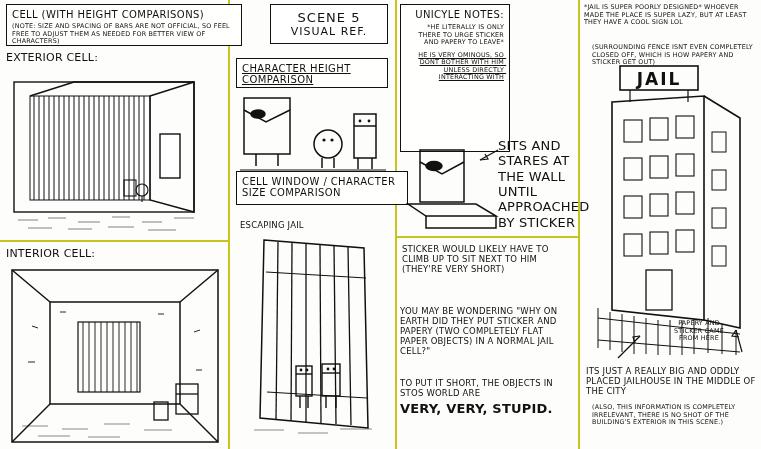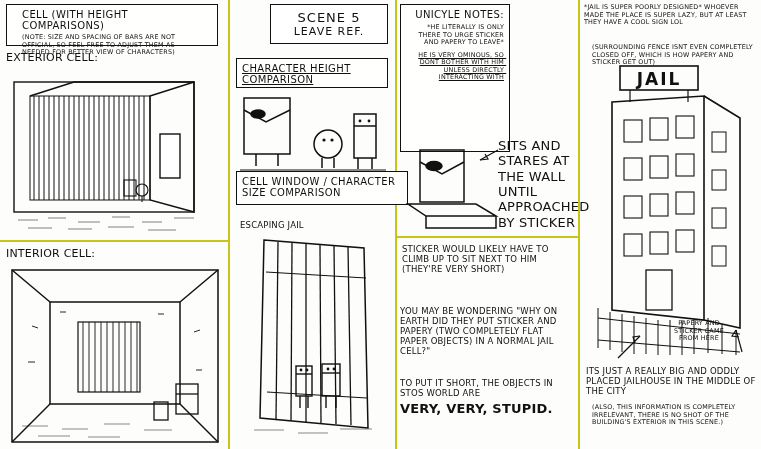--- a/index.html
+++ b/index.html
@@ -51,21 +51,21 @@
 <body>
 
 <div id="sheet">
 
   <div class="divline" style="left:228px;top:0;width:2px;height:449px;"></div>
   <div class="divline" style="left:395px;top:0;width:2px;height:449px;"></div>
   <div class="divline" style="left:578px;top:0;width:2px;height:449px;"></div>
   <div class="divline" style="left:0;top:240px;width:228px;height:2px;"></div>
   <div class="divline" style="left:396px;top:236px;width:182px;height:2px;"></div>
 
-  <div class="panel box" style="left:6px;top:4px;width:212px;height:42px;padding:4px 15px;">
+  <div class="panel box" style="left:6px;top:4px;width:236px;height:42px;padding:4px 5px;">
     <div class="hdr">CELL (WITH HEIGHT COMPARISONS)</div>
     <div class="cap tiny" style="margin-top:3px;">(NOTE: SIZE AND SPACING OF BARS ARE NOT OFFICIAL, SO FEEL FREE TO ADJUST THEM AS NEEDED FOR BETTER VIEW OF CHARACTERS)</div>
   </div>
 
   <div class="panel" style="left:6px;top:52px;">
     <div class="cap big">EXTERIOR CELL:</div>
   </div>
 
   <div class="panel" style="left:8px;top:70px;width:214px;height:165px;">
     <svg width="214" height="165" viewBox="0 0 214 165">
@@ -186,21 +186,21 @@
         <line x1="96" y1="158" x2="122" y2="158"></line>
           <line x1="136" y1="164" x2="164" y2="164"></line>
         <line x1="30" y1="170" x2="62" y2="170"></line>
           <line x1="80" y1="171" x2="112" y2="171"></line>
       </g>
     </svg>
   </div>
 
   <div class="panel titlebox" style="left:262px;top:4px;width:118px;margin-left:8px;">
     <div class="l1">SCENE 5</div>
-    <div class="l2">LEAVE REF.</div>
+    <div class="l2">VISUAL REF.</div>
   </div>
 
   <div class="panel box" style="left:236px;top:58px;width:152px;height:30px;padding:4px 5px;text-decoration:underline;">
     <div class="hdr">CHARACTER HEIGHT COMPARISON</div>
   </div>
 
   <div class="panel" style="left:236px;top:92px;width:156px;height:86px;">
     <svg width="156" height="86" viewBox="0 0 156 86">
       <g fill="none" stroke="#111" stroke-width="1.5">
 

